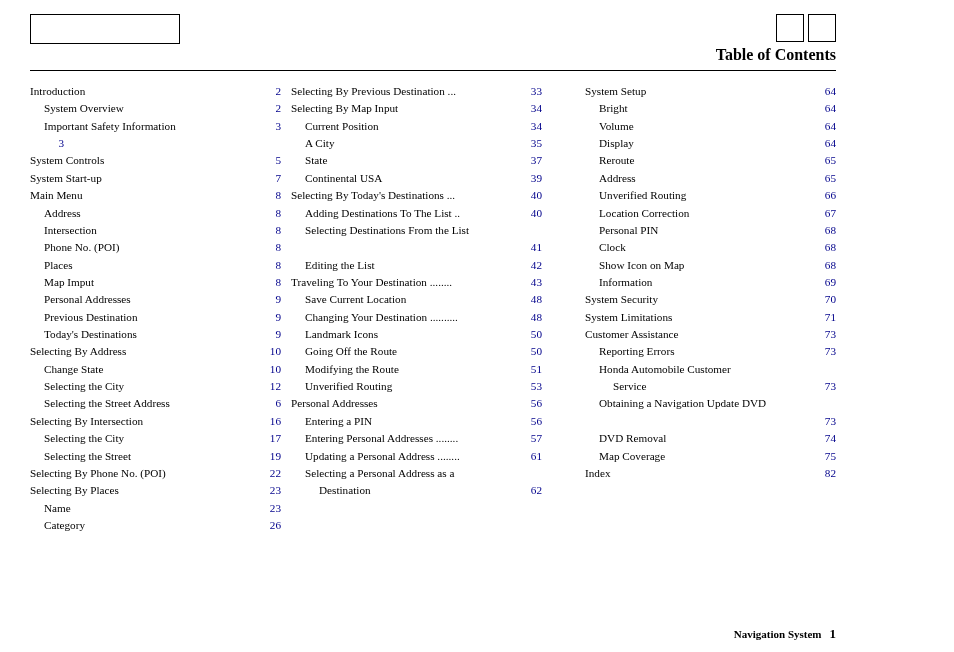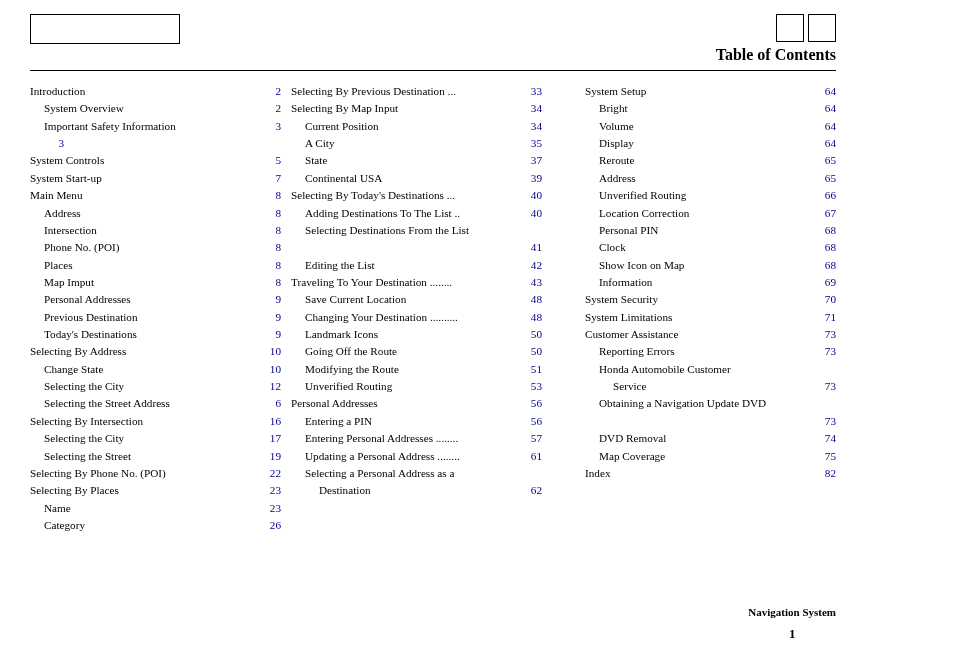--- a/index.html
+++ b/index.html
@@ -76,21 +76,20 @@
     .indent1 { padding-left: 14px; }
     .indent2 { padding-left: 28px; }
     
     .footer {
       position: absolute;
       bottom: 10px;
       right: 30px;
       display: flex;
       align-items: center;
       gap: 8px;
-      flex-direction: column;
     }
     .footer-text {
       font-size: 11px;
       font-weight: bold;
     }
     .footer-num {
       font-size: 13px;
       font-weight: bold;
     }
   </style>

